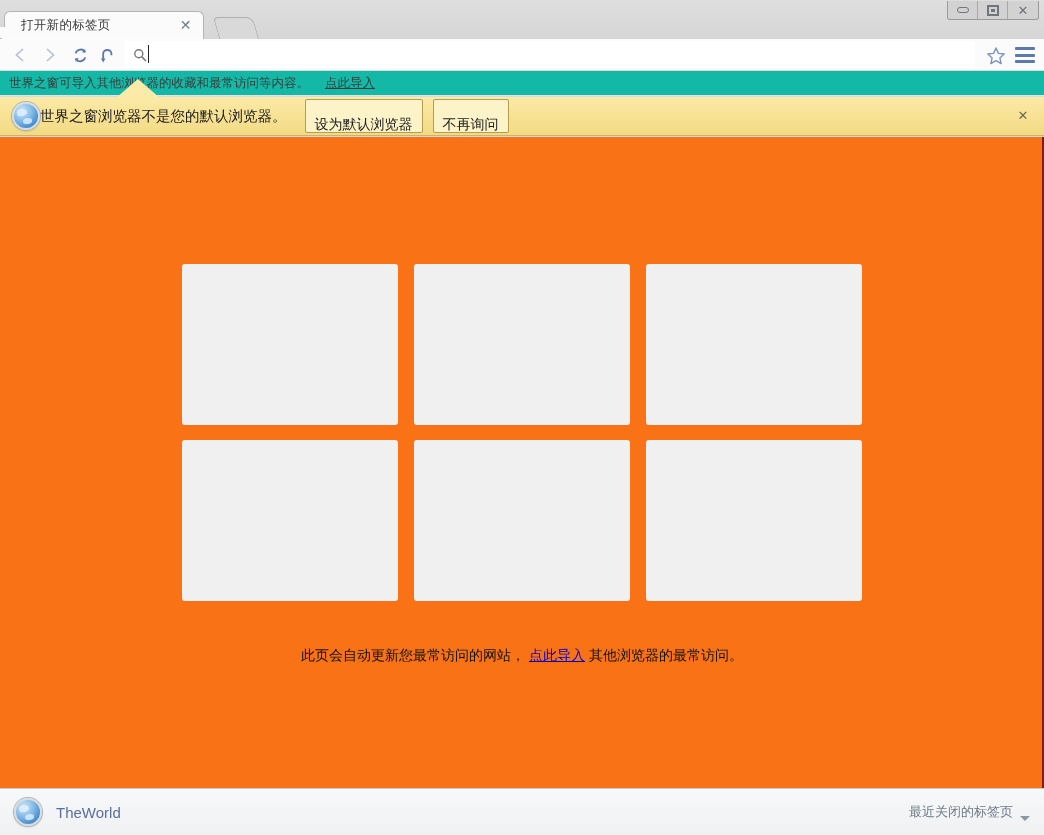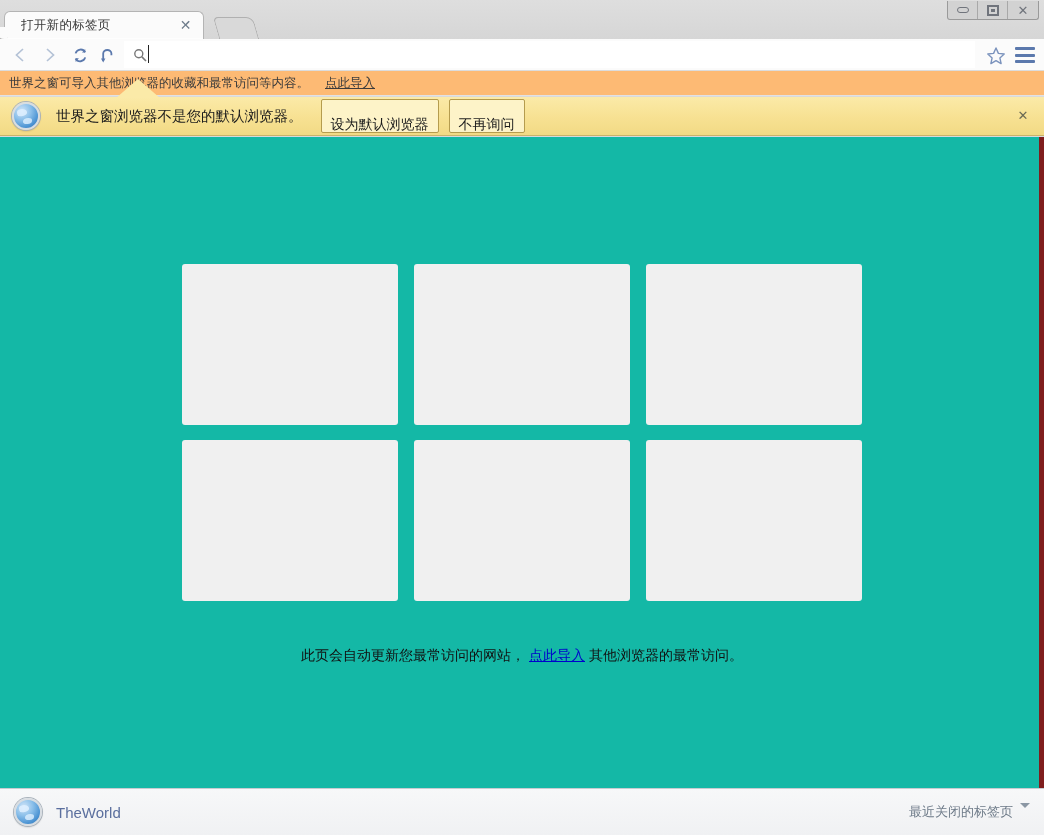--- a/index.html
+++ b/index.html
@@ -199,21 +199,21 @@
     height: 3px;
     background: #5b79ad;
     border-radius: 1px;
   }
 
   
   #importbar {
     position: absolute;
     left: 0; top: 71px;
     width: 1044px; height: 25px;
-    background: #fdba74;
+    background: #14b8a6;
     border-bottom: 1px solid #e2e2e2;
     font-size: 12.5px;
     color: #3c3c3c;
     display: flex;
     align-items: center;
     padding-left: 9px;
   }
   #import-link {
     color: #3c3c3c;
     text-decoration: underline;
@@ -264,21 +264,20 @@
     content: "";
     position: absolute;
     left: 38%; top: 58%;
     width: 38%; height: 26%;
     background: #dff0ff;
     border-radius: 60% 40% 55% 45%;
     opacity: .8;
   }
   #notify-globe { margin-left: 12px; }
   #notify-text {
-    margin-left: 16px;
     font-size: 14.5px;
     color: #1c1c1c;
     white-space: nowrap;
   }
   .notify-btn {
     margin-left: 10px;
     height: 26px;
     padding: 16px 9px;
     background: #fdf3c8;
     border: 1px solid #b59c4e;
@@ -299,22 +298,22 @@
     text-align: center;
     color: #6b6b55;
     cursor: pointer;
   }
 
   
   #content {
     position: absolute;
     left: 0; top: 137px;
     width: 1044px; height: 651px;
-    background: #14b8a6;
-    border-right: 5px solid #7f1d1d;
+    background: #f97316;
+    border-right: 2px solid #7f1d1d;
   }
 
   #tilegrid {
     position: absolute;
     left: 182px; top: 127px;
     width: 680px;
     display: grid;
     grid-template-columns: repeat(3, 216px);
     grid-template-rows: repeat(2, 161px);
     column-gap: 16px;
@@ -354,21 +353,21 @@
   #status-globe { margin-left: 14px; }
   #status-brand {
     margin-left: 14px;
     font-size: 15px;
     color: #5b6f9e;
   }
   #status-right {
     position: absolute;
     right: 14px;
     display: flex;
-    align-items: flex-start;
+    align-items: flex-end;
     font-size: 13px;
     color: #6d7a88;
     cursor: pointer;
   }
   #status-chevron {
     margin-left: 7px;
     width: 0; height: 0;
     border-left: 5px solid transparent;
     border-right: 5px solid transparent;
     border-top: 5px solid #8b97a4;

